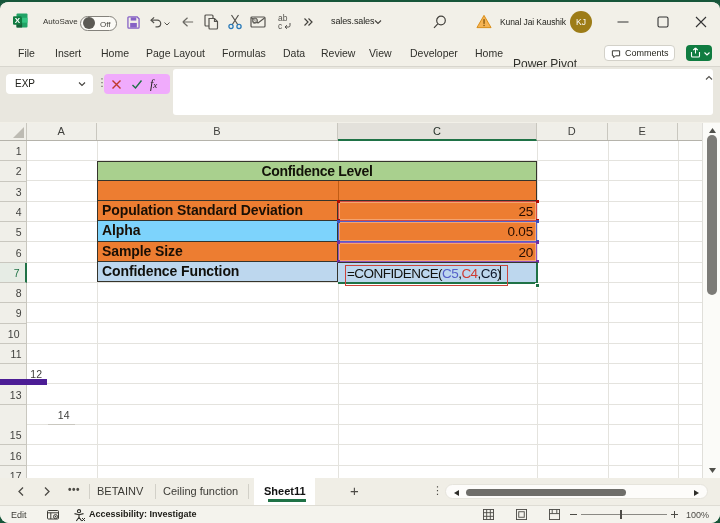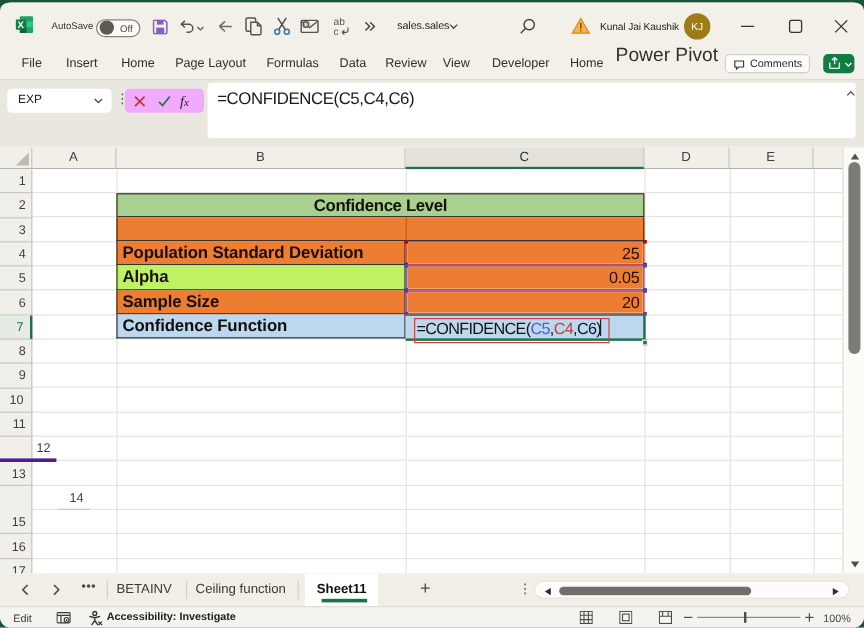--- a/index.html
+++ b/index.html
@@ -112,21 +112,21 @@
     <div class="abs txt" style="left:18px;top:12.5px;font-size:10.5px;color:#30302b;">File</div>
     <div class="abs txt" style="left:55px;top:12.5px;font-size:10.5px;color:#30302b;">Insert</div>
     <div class="abs txt" style="left:101px;top:12.5px;font-size:10.5px;color:#30302b;">Home</div>
     <div class="abs txt" style="left:146px;top:12.5px;font-size:10.5px;color:#30302b;">Page Layout</div>
     <div class="abs txt" style="left:222px;top:12.5px;font-size:10.5px;color:#30302b;">Formulas</div>
     <div class="abs txt" style="left:283px;top:12.5px;font-size:10.5px;color:#30302b;">Data</div>
     <div class="abs txt" style="left:321px;top:12.5px;font-size:10.5px;color:#30302b;">Review</div>
     <div class="abs txt" style="left:369px;top:12.5px;font-size:10.5px;color:#30302b;">View</div>
     <div class="abs txt" style="left:410px;top:12.5px;font-size:10.5px;color:#30302b;">Developer</div>
     <div class="abs txt" style="left:475px;top:12.5px;font-size:10.5px;color:#30302b;">Home</div>
-    <div class="abs txt" style="left:513px;top:4px;font-size:16px;color:#30302b;">Power Pivot</div>
+    <div class="abs txt" style="left:513px;top:23px;font-size:12px;color:#30302b;">Power Pivot</div>
 
     <div class="abs" style="left:604px;top:10.5px;width:71px;height:16px;background:#fff;border:1px solid #d3d1c9;border-radius:4px;">
       <svg class="abs" style="left:6px;top:3px;" width="10" height="10" viewBox="0 0 11 11">
         <path d="M1.5 2 h8 v5.5 h-4.5 l-2 2 v-2 h-1.5 z" fill="none" stroke="#3a3a35" stroke-width="1.1"></path>
       </svg>
       <div class="abs txt" style="left:20px;top:2.5px;font-size:9px;color:#26261f;">Comments</div>
     </div>
 
     <div class="abs" style="left:686px;top:10.5px;width:26px;height:16px;background:#107c41;border-radius:4px;">
       <svg class="abs" style="left:4px;top:2.5px;" width="12" height="11" viewBox="0 0 12 11">
@@ -150,21 +150,20 @@
     <div class="abs" style="left:104px;top:6.5px;width:66px;height:20.5px;background:#f0abfc;border-radius:4px;">
       <svg class="abs" style="left:7px;top:5.5px;" width="11" height="11" viewBox="0 0 11 11">
           <path d="M1.5 1.5 L9.5 9.5 M9.5 1.5 L1.5 9.5" stroke="#c0392b" stroke-width="1.4" fill="none"></path>
         </svg>
       <svg class="abs" style="left:27px;top:5.5px;" width="12" height="11" viewBox="0 0 12 11">
           <path d="M1.5 6 L4.5 9 L10.5 1.5" stroke="#1e7145" stroke-width="1.4" fill="none"></path>
         </svg>
       <div class="abs txt" style="left:46px;top:3.5px;font-size:12px;color:#21211c;font-style:italic;font-family:'Liberation Serif',serif;">f<span style="font-size:9px;">x</span></div>
     </div>
     <div class="abs" style="left:173px;top:2px;width:540px;height:45.5px;background:#fff;border-radius:3px;">
-      <div class="abs txt" style="left:8px;top:6px;font-size:14px;letter-spacing:-0.35px;line-height:1;color:#1a1a16;">=CONFIDENCE(C5,C4,C6)</div>
       <svg class="abs" style="left:531px;top:6px;" width="10" height="7" viewBox="0 0 10 7">
         <path d="M2 4.5 L5 1.5 L8 4.5" fill="none" stroke="#55534e" stroke-width="1.1"></path>
       </svg>
     </div>
   </div>
 
   <div class="abs" style="left:0;top:120.5px;width:720px;height:18.5px;background:#f0efe9;border-bottom:1px solid #b5b3ab;">
     <div class="abs" style="left:0;top:0;width:26.5px;height:17.5px;border-right:1px solid #c9c7bf;">
       <div class="abs" style="right:2px;bottom:2px;width:0;height:0;border-left:11px solid transparent;border-bottom:11px solid #bdbbb3;"></div>
     </div>
@@ -198,36 +197,36 @@
       <div class="abs" style="left:0;top:121.8px;width:26.5px;height:20.3px;background:#e6ece5;border-right:2px solid #1f7246;border-bottom:1px solid #c9c7bf;font-size:10.5px;color:#1f7246;text-align:right;line-height:20.3px;"><span style="margin-right:5px;">7</span></div>
       <div class="abs" style="left:26.5px;top:161.1px;width:675px;height:1px;background:#e4e3de;"></div>
       <div class="abs" style="left:0;top:142.1px;width:26.5px;height:20.3px;border-bottom:1px solid #c9c7bf;font-size:10.5px;color:#3f3f3c;text-align:right;line-height:20.3px;"><span style="margin-right:5px;">8</span></div>
       <div class="abs" style="left:26.5px;top:181.4px;width:675px;height:1px;background:#e4e3de;"></div>
       <div class="abs" style="left:0;top:162.4px;width:26.5px;height:20.3px;border-bottom:1px solid #c9c7bf;font-size:10.5px;color:#3f3f3c;text-align:right;line-height:20.3px;"><span style="margin-right:5px;">9</span></div>
       <div class="abs" style="left:26.5px;top:201.7px;width:675px;height:1px;background:#e4e3de;"></div>
       <div class="abs" style="left:0;top:182.7px;width:26.5px;height:20.3px;border-bottom:1px solid #c9c7bf;font-size:10.5px;color:#3f3f3c;text-align:right;line-height:20.3px;"><span style="margin-right:7px;">10</span></div>
       <div class="abs" style="left:26.5px;top:222px;width:675px;height:1px;background:#e4e3de;"></div>
       <div class="abs" style="left:0;top:203px;width:26.5px;height:20.3px;border-bottom:1px solid #c9c7bf;font-size:10.5px;color:#3f3f3c;text-align:right;line-height:20.3px;"><span style="margin-right:5px;">11</span></div>
       <div class="abs" style="left:26.5px;top:242.3px;width:675px;height:1px;background:#e4e3de;"></div>
-      <div class="abs" style="left:0;top:223.3px;width:47px;height:20.3px;border-bottom:3px solid #4c1d95;font-size:10.5px;color:#3f3f3c;text-align:right;line-height:20.3px;"><span style="margin-right:5px;">12</span></div>
+      <div class="abs" style="left:0;top:223.3px;width:47px;height:20.3px;border-bottom:6px solid #4c1d95;font-size:10.5px;color:#3f3f3c;text-align:right;line-height:20.3px;"><span style="margin-right:5px;">12</span></div>
       <div class="abs" style="left:26.5px;top:262.6px;width:675px;height:1px;background:#e4e3de;"></div>
       <div class="abs" style="left:0;top:243.60000000000002px;width:26.5px;height:20.3px;border-bottom:1px solid #c9c7bf;font-size:10.5px;color:#3f3f3c;text-align:right;line-height:20.3px;"><span style="margin-right:5px;">13</span></div>
       <div class="abs" style="left:26.5px;top:282.9px;width:675px;height:1px;background:#e4e3de;"></div>
       <div class="abs" style="left:0;top:263.9px;width:26.5px;height:20.3px;border-bottom:1px solid #c9c7bf;font-size:10.5px;color:#3f3f3c;text-align:right;line-height:20.3px;margin-left:48px;"><span style="margin-right:5px;">14</span></div>
       <div class="abs" style="left:26.5px;top:303.2px;width:675px;height:1px;background:#e4e3de;"></div>
       <div class="abs" style="left:0;top:284.2px;width:26.5px;height:20.3px;border-bottom:1px solid #c9c7bf;font-size:10.5px;color:#3f3f3c;text-align:right;line-height:20.3px;"><span style="margin-right:5px;">15</span></div>
       <div class="abs" style="left:26.5px;top:323.5px;width:675px;height:1px;background:#e4e3de;"></div>
       <div class="abs" style="left:0;top:304.5px;width:26.5px;height:20.3px;border-bottom:1px solid #c9c7bf;font-size:10.5px;color:#3f3f3c;text-align:right;line-height:20.3px;"><span style="margin-right:5px;">16</span></div>
       <div class="abs" style="left:0;top:324.8px;width:26.5px;height:20.3px;border-bottom:1px solid #c9c7bf;font-size:10.5px;color:#3f3f3c;text-align:right;line-height:20.3px;"><span style="margin-right:5px;">17</span></div>
   <div>
         <div class="abs" style="left:97px;top:19.5px;width:440px;height:20.3px;background:#a9d08e;border:1px solid #35342c;font-weight:bold;font-size:14px;color:#131309;text-align:center;line-height:19px;letter-spacing:-0.3px;">Confidence Level</div>
         <div class="abs" style="left:97px;top:39.8px;width:440px;height:20.3px;background:#ed7d31;border:1px solid #35342c;border-top:none;"></div>
         <div class="abs" style="left:338px;top:39.8px;width:1px;height:20.3px;background:#c05c14;"></div>
         <div class="abs" style="left:97px;top:60.1px;width:241px;height:20.3px;background:#ed7d31;border:1px solid #35342c;border-top:none;font-weight:bold;font-size:14px;letter-spacing:-0.1px;color:#190f05;line-height:19px;"><span style="margin-left:4px;">Population Standard Deviation</span></div>
-        <div class="abs" style="left:97px;top:80.4px;width:241px;height:20.3px;background:#bef264;border:1px solid #35342c;border-top:none;font-weight:bold;font-size:14px;letter-spacing:-0.1px;color:#190f05;line-height:19px;"><span style="margin-left:4px;">Alpha</span></div>
+        <div class="abs" style="left:97px;top:80.4px;width:241px;height:20.3px;background:#7dd3fc;border:1px solid #35342c;border-top:none;font-weight:bold;font-size:14px;letter-spacing:-0.1px;color:#190f05;line-height:19px;"><span style="margin-left:4px;">Alpha</span></div>
         <div class="abs" style="left:97px;top:100.7px;width:241px;height:20.3px;background:#ed7d31;border:1px solid #35342c;border-top:none;font-weight:bold;font-size:14px;letter-spacing:-0.1px;color:#190f05;line-height:19px;"><span style="margin-left:4px;">Sample Size</span></div>
         <div class="abs" style="left:97px;top:121px;width:241px;height:20.3px;background:#bdd7ee;border:1px solid #35342c;border-top:none;font-weight:bold;font-size:14px;letter-spacing:-0.1px;color:#10100c;line-height:19px;"><span style="margin-left:4px;">Confidence Function</span></div>
         <div class="abs" style="left:338px;top:60.1px;width:199px;height:20.3px;background:#ed7d31;border:1px solid #d24841;box-shadow:inset 0 0 0 0.5px rgba(255,235,230,0.7);font-size:13.5px;letter-spacing:-0.2px;color:#260d00;text-align:right;line-height:19px;"><span style="margin-right:3px;">25</span></div>
         <div class="abs" style="left:337px;top:59.1px;width:3px;height:3px;background:#b00b00;"></div>
         <div class="abs" style="left:535.5px;top:59.1px;width:3px;height:3px;background:#b00b00;"></div>
         <div class="abs" style="left:337px;top:78.4px;width:3px;height:3px;background:#b00b00;"></div>
         <div class="abs" style="left:535.5px;top:78.4px;width:3px;height:3px;background:#b00b00;"></div>
         <div class="abs" style="left:338px;top:80.4px;width:199px;height:20.3px;background:#ed7d31;border:1px solid #5560c8;box-shadow:inset 0 0 0 0.5px rgba(255,235,230,0.7);font-size:13.5px;letter-spacing:-0.2px;color:#260d00;text-align:right;line-height:19px;"><span style="margin-right:3px;">0.05</span></div>
         <div class="abs" style="left:337px;top:79.4px;width:3px;height:3px;background:#3b4fc0;"></div>
         <div class="abs" style="left:535.5px;top:79.4px;width:3px;height:3px;background:#3b4fc0;"></div>

